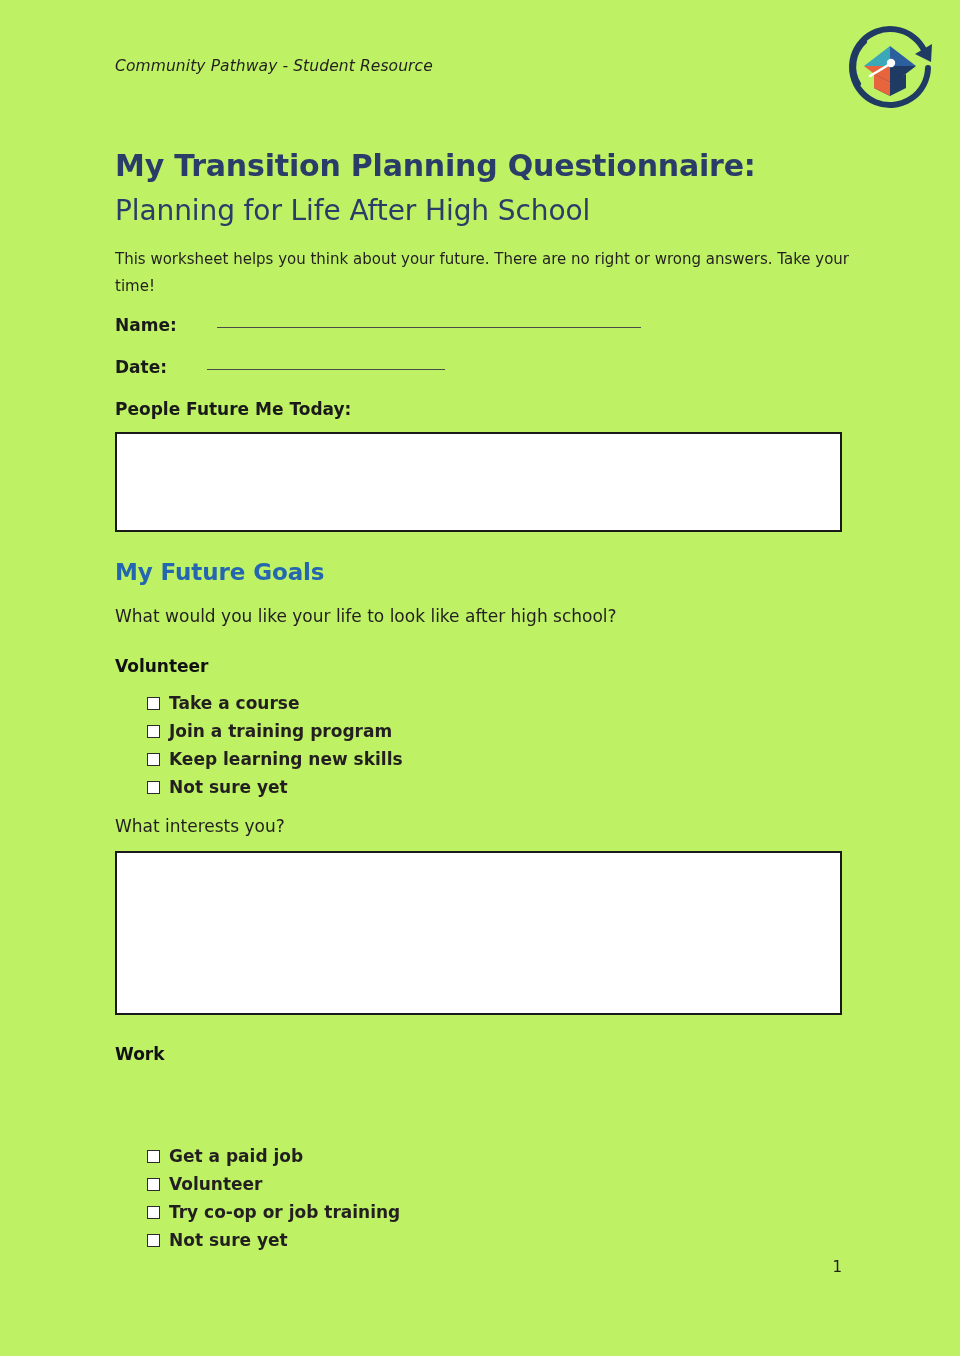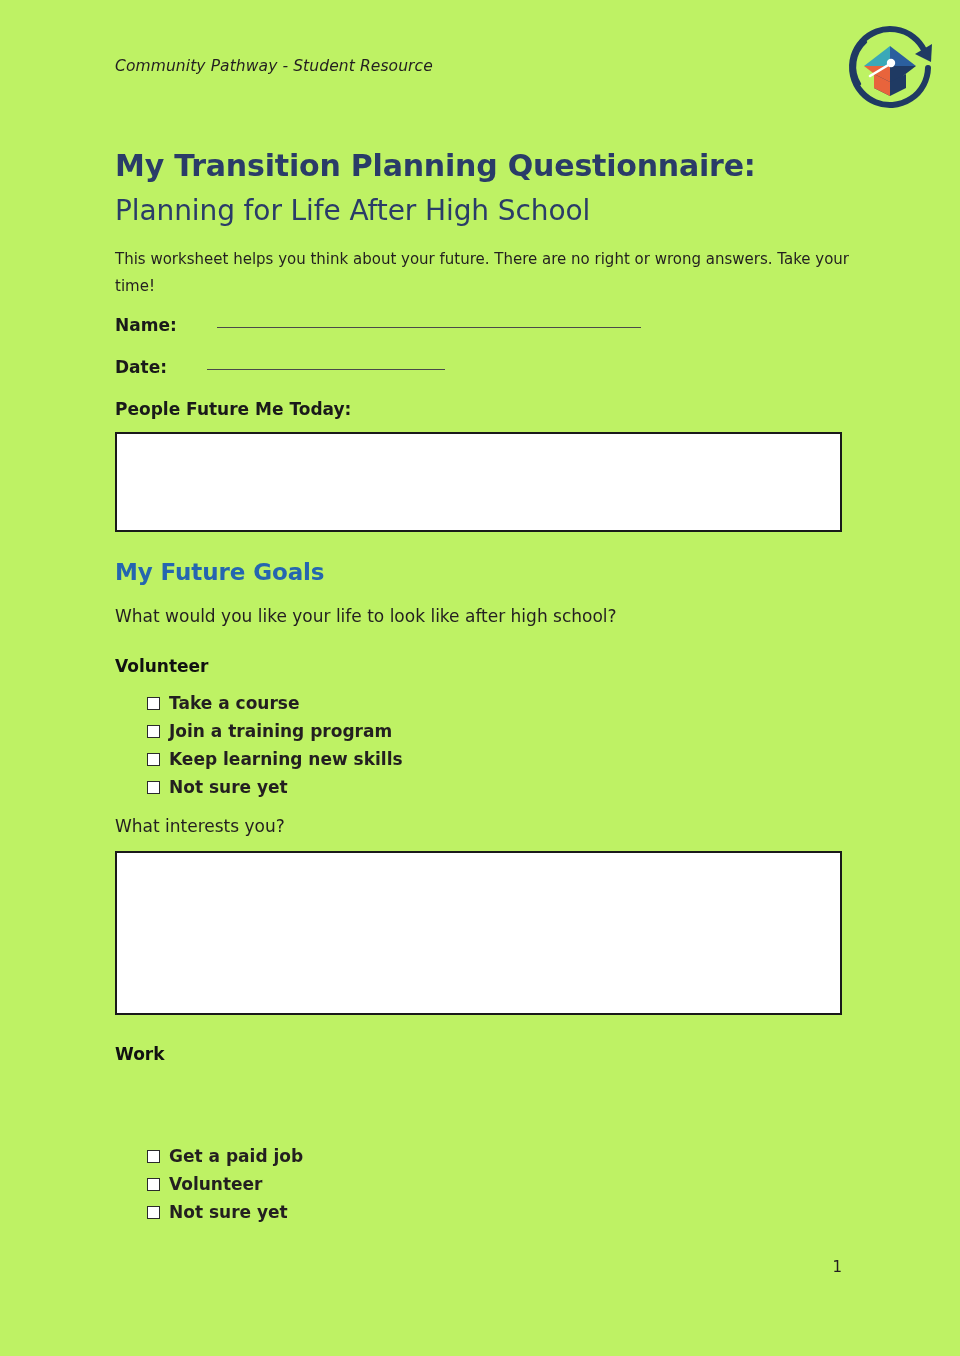--- a/index.html
+++ b/index.html
@@ -280,19 +280,23 @@
     <li class="check-item">
       <span class="checkbox"></span>
       <span class="check-label">Get a paid job</span>
     </li>
     <li class="check-item">
       <span class="checkbox"></span>
       <span class="check-label">Volunteer</span>
     </li>
     <li class="check-item">
       <span class="checkbox"></span>
+      <span class="check-label">Try co-op or job training</span>
+    </li>
+    <li class="check-item">
+      <span class="checkbox"></span>
       <span class="check-label">Not sure yet</span>
     </li>
   </ul>
 
   <div class="page-number">1</div>
 
 </div>
 
 </body></html>

